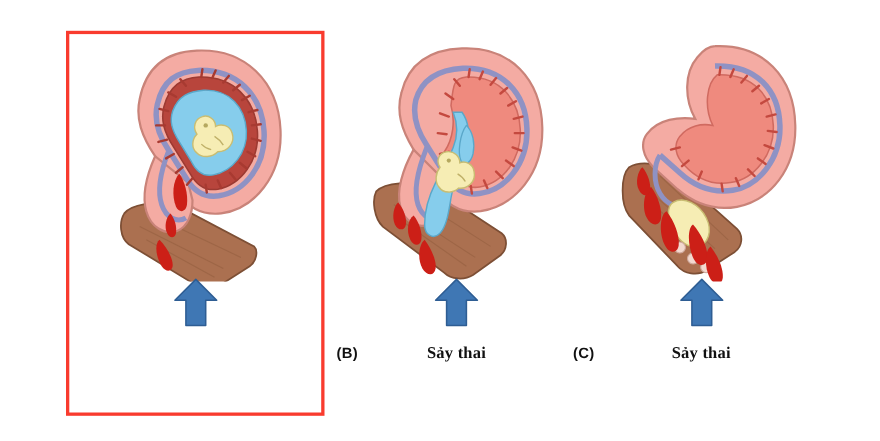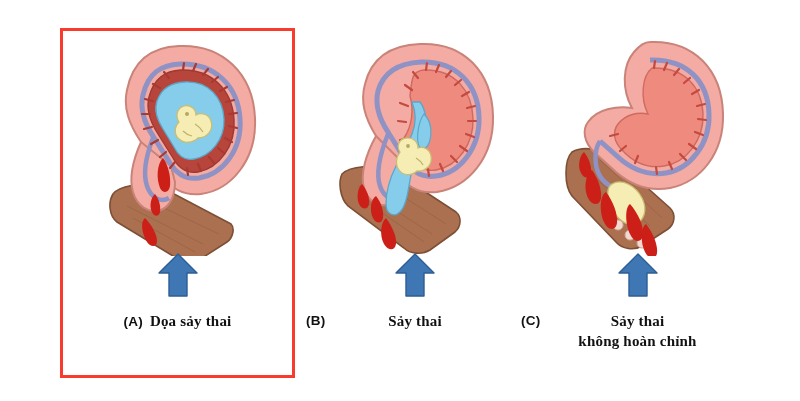--- a/index.html
+++ b/index.html
@@ -156,23 +156,20 @@
                  C59 208 57 196 62 192 Z" fill="#cc1f17"></path>
       </svg>
     </div>
 
     <div class="arrow-wrap">
       <svg width="42" height="46" viewBox="0 0 42 46">
         <path d="M21 2 L40 21 L30 21 L30 44 L12 44 L12 21 L2 21 Z" fill="#3f77b4" stroke="#2e5d93" stroke-width="1.4" stroke-linejoin="round"></path>
       </svg>
     </div>
 
-    <div class="caption" id="caption-a">
-      <span class="tag">(A)</span><span class="cap-line-1" style="display:inline">Dọa sảy thai</span>
-    </div>
   </div>
 
   <div class="panel" id="panel-b">
 
     <div class="figure-wrap">
       <svg width="190" height="230" viewBox="0 0 190 230">
 
         <path d="M22 148 C30 140 54 138 72 144 L136 186 C142 191 141 201 135 206
                  L110 224 C102 229 90 228 84 222 L28 180 C20 172 18 156 22 148 Z" fill="#ab7050" stroke="#7d4f35" stroke-width="1.6"></path>
         <path d="M38 160 L112 208 M44 174 L104 216 M54 152 L126 198" stroke="#915c3e" stroke-width="1" fill="none" opacity=".55"></path>
@@ -282,20 +279,19 @@
     <div class="arrow-wrap">
       <svg width="42" height="46" viewBox="0 0 42 46">
         <path d="M21 2 L40 21 L30 21 L30 44 L12 44 L12 21 L2 21 Z" fill="#3f77b4" stroke="#2e5d93" stroke-width="1.4" stroke-linejoin="round"></path>
       </svg>
     </div>
 
     <div class="caption" id="caption-c" style="top:312px; left:0; width:100%;">
       <span class="tag">(C)</span>
       <span class="cap-lines">
         <span class="cap-line-1">Sảy thai</span>
-        <span class="cap-line-2">không hoàn chỉnh</span>
       </span>
     </div>
   </div>
 
   <div id="highlight-box"></div>
 
 </div>
 
 </body></html>

